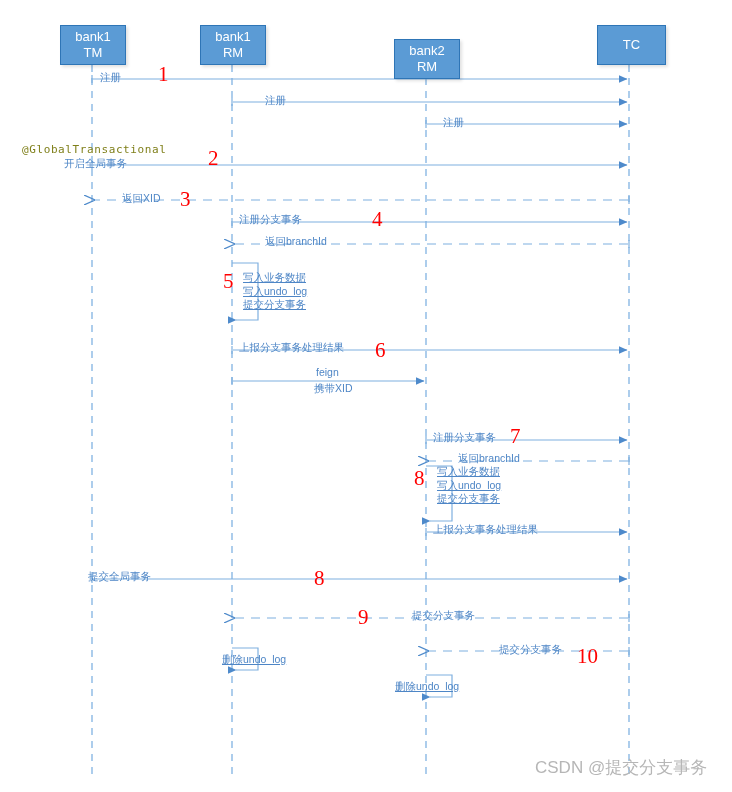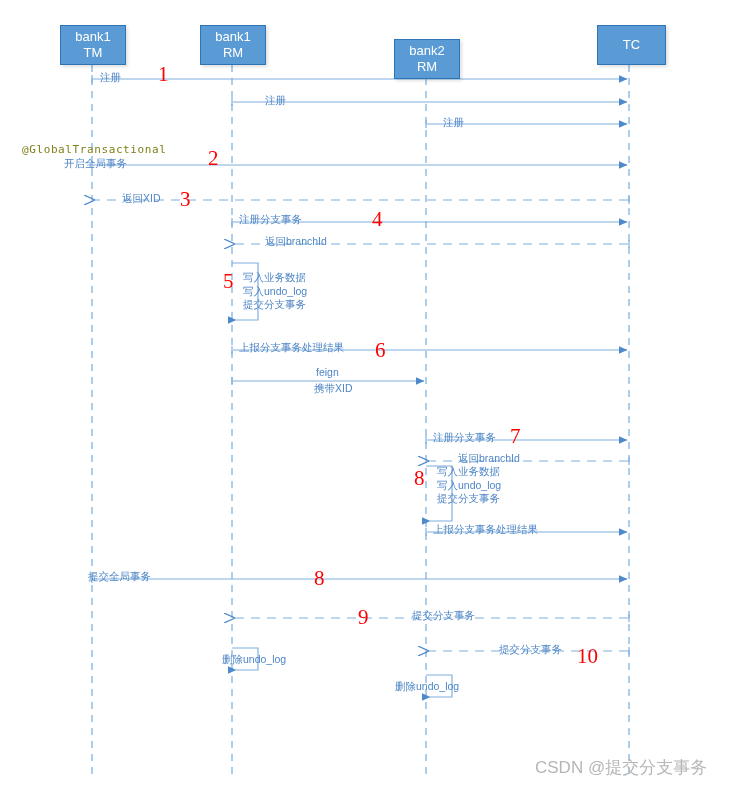--- a/index.html
+++ b/index.html
@@ -30,20 +30,21 @@
     font-size:21px;line-height:21px;font-weight:400;white-space:nowrap;
   }
   .anno-global{
     position:absolute;color:#7F7F19;
     font-family:"DejaVu Sans Mono","Liberation Mono",monospace;
     font-size:11px;line-height:15px;letter-spacing:0.6px;white-space:nowrap;
   }
   .loop-text{
     position:absolute;color:#4E86C6;font-size:10.5px;line-height:13.5px;
     white-space:nowrap;
+    text-decoration:underline;
   }
   .watermark{
     position:absolute;color:#B6B6B6;font-size:17px;line-height:20px;
     white-space:nowrap;
   }
 </style>
 </head>
 <body>
 
 <svg id="diagram" viewBox="0 0 732 792" xmlns="http://www.w3.org/2000/svg">

